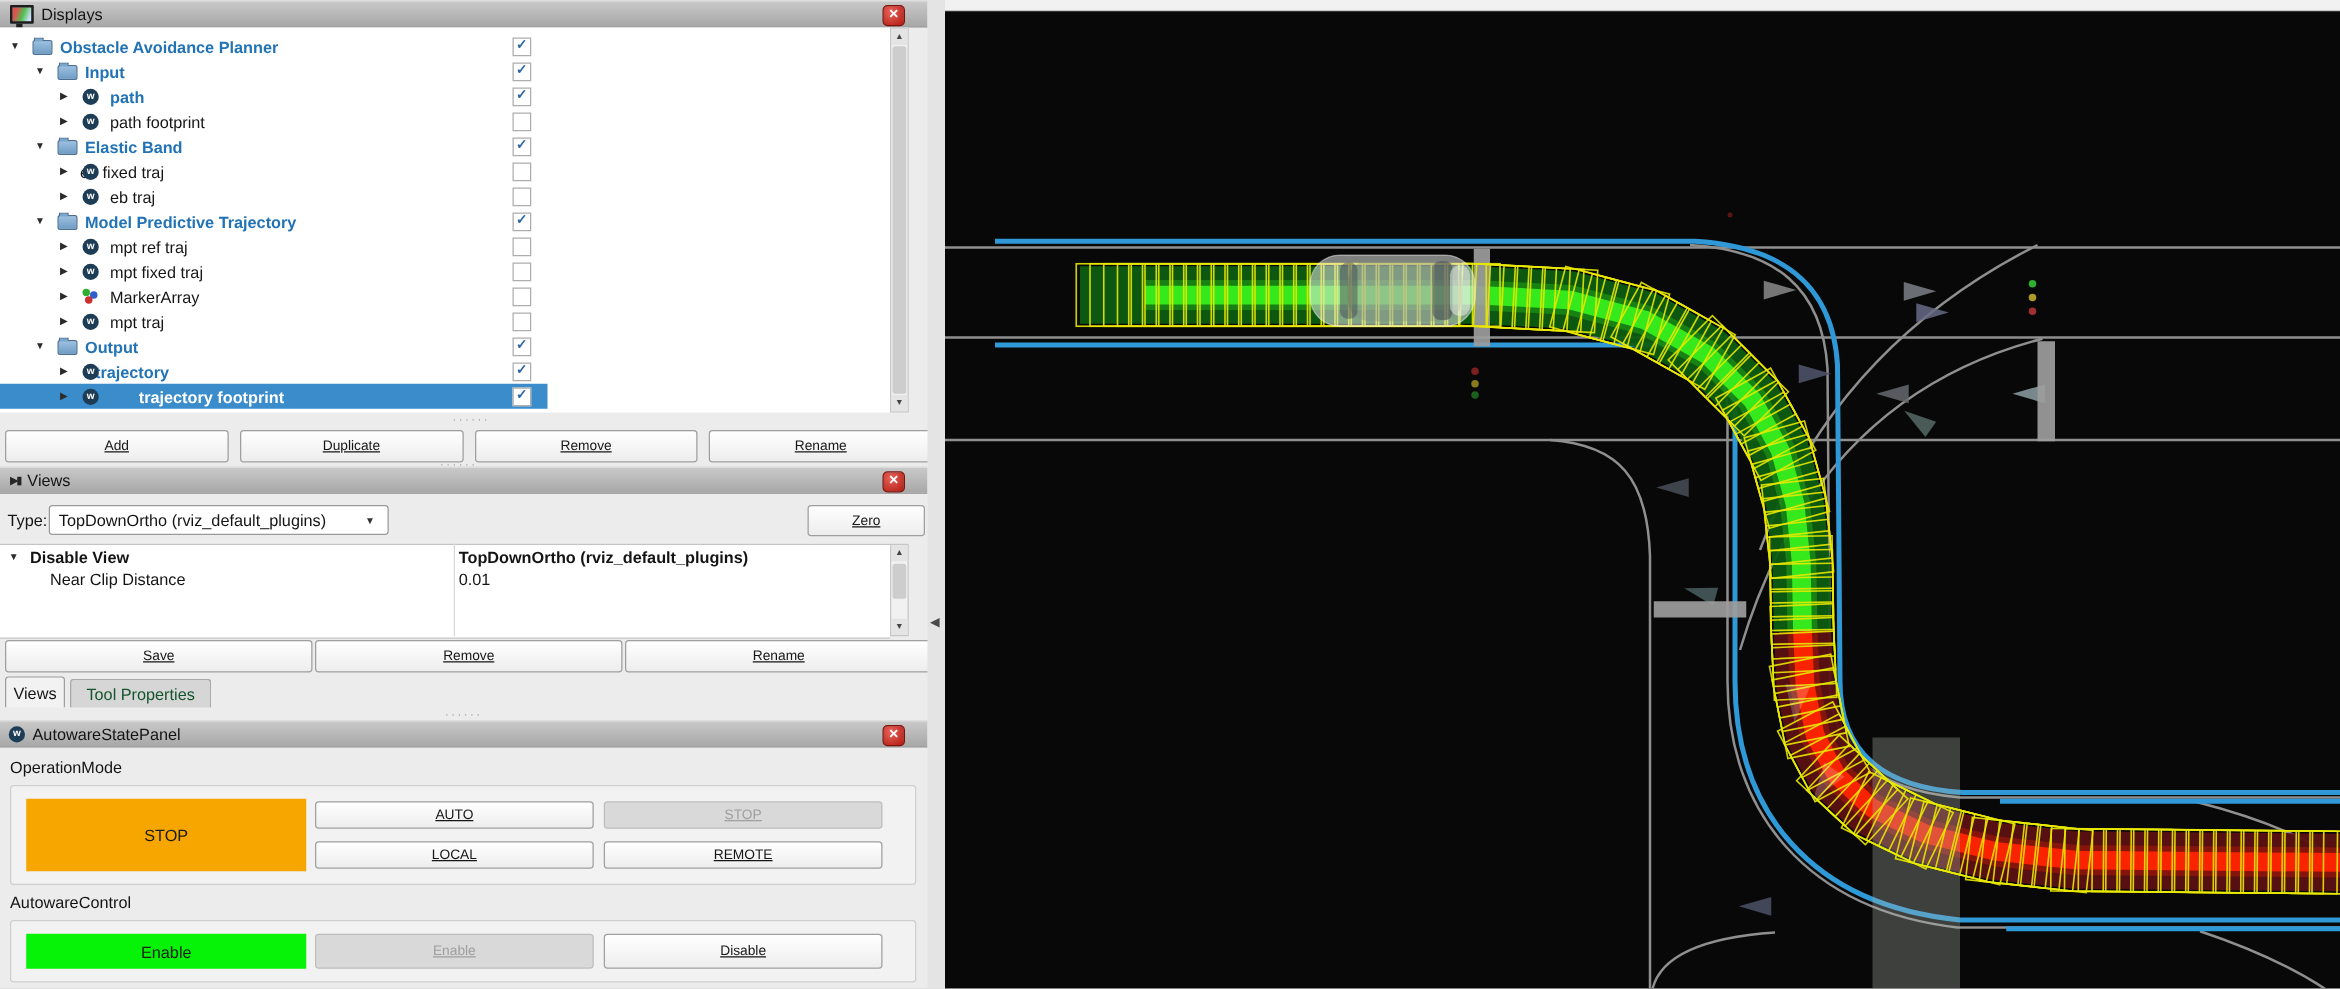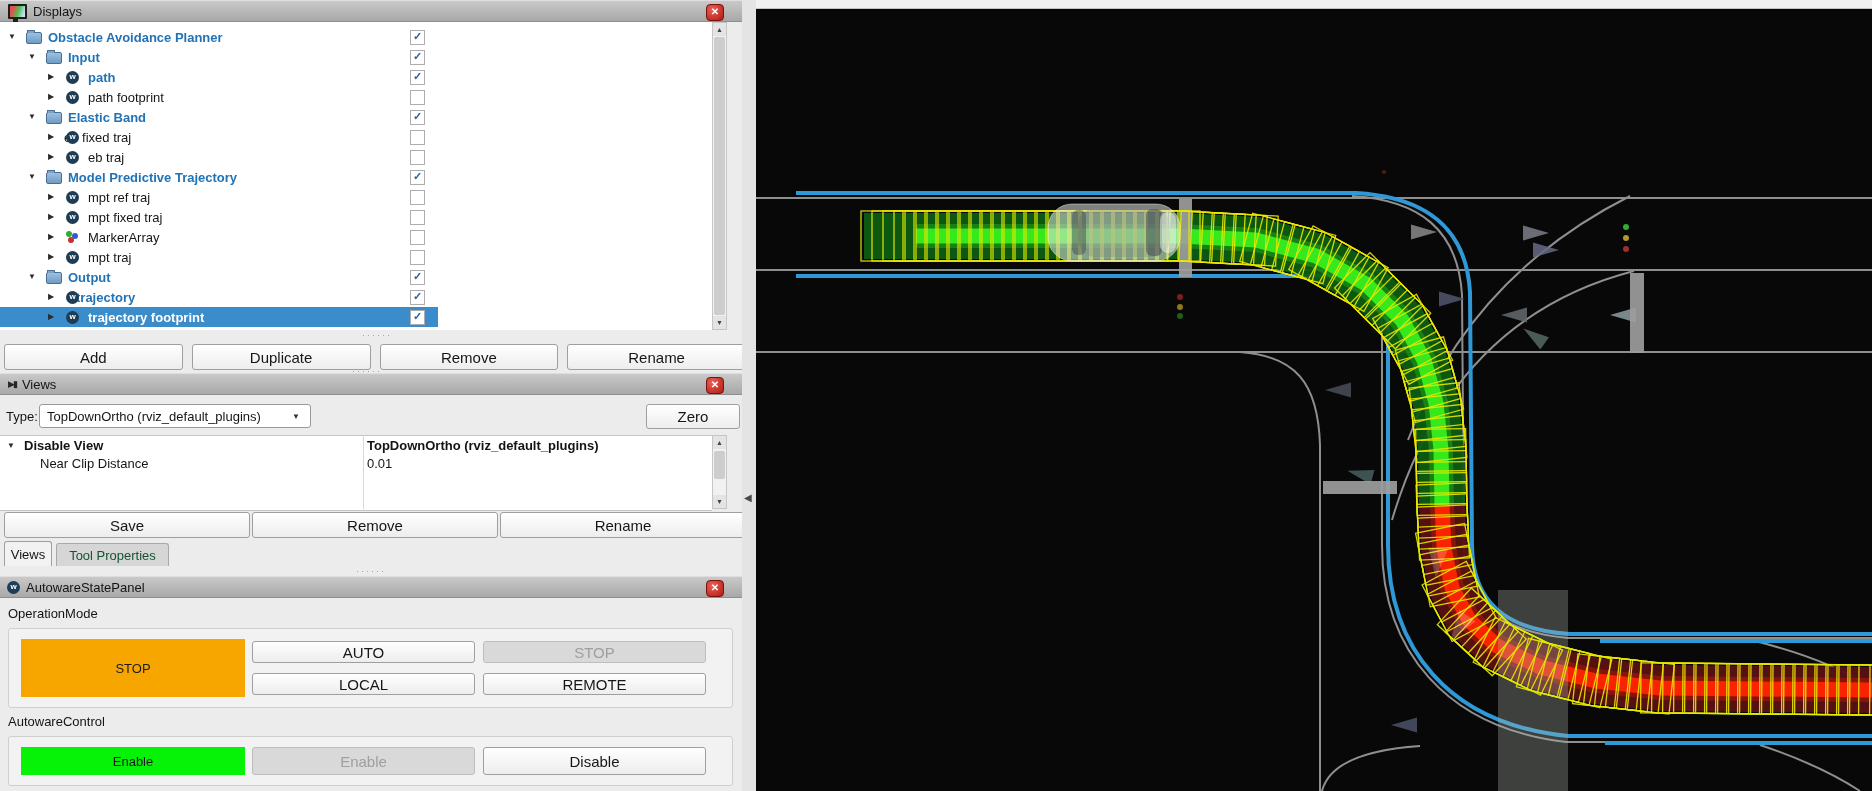--- a/index.html
+++ b/index.html
@@ -11,23 +11,23 @@
     background:linear-gradient(#c9c9c9,#a8a8a8);
     border-top:1px solid #dedede;border-bottom:1px solid #8f8f8f;
     display:flex;align-items:center;box-sizing:border-box;
     font-size:13px;color:#141414;}
   .panel-title{margin-left:6px;}
   .close-btn{position:absolute;right:18px;top:3px;width:16px;height:15px;
     background:radial-gradient(circle at 35% 30%,#e8625a,#b01a10);
     border:1px solid #7d120b;border-radius:4px;color:#fff;
     font-size:10px;line-height:14px;text-align:center;font-weight:bold;cursor:pointer;}
   .btn{background:linear-gradient(#ffffff,#ededed);border:1px solid #9f9f9f;
-    border-radius:3px;font-size:15px;color:#161616;display:flex;
+    border-radius:3px;font-size:11px;color:#161616;display:flex;
     align-items:center;justify-content:center;box-sizing:border-box;
-    font-family:"Liberation Sans",sans-serif;cursor:pointer;}
+    font-family:"Liberation Sans",sans-serif;cursor:pointer;text-decoration:underline;}
   .btn.disabled{background:#d9d9d9;color:#9f9f9f;border-color:#bdbdbd;cursor:default;}
   .vscroll{position:absolute;width:15px;background:#f1f1f1;
     border:1px solid #c6c6c6;box-sizing:border-box;}
   .vscroll .arr{position:absolute;left:0;width:13px;height:13px;font-size:7px;
     color:#444;text-align:center;line-height:13px;background:#e4e4e4;}
   .vscroll .thumb{position:absolute;left:1px;width:11px;background:#cdcdcd;border-radius:2px;}
   .splitdots{position:absolute;color:#9a9a9a;font-size:9px;letter-spacing:2px;line-height:4px;}
   
   #tree{position:absolute;left:0;top:22px;width:712px;height:308px;background:#fff;
     padding-top:5px;box-sizing:border-box;}
@@ -187,21 +187,21 @@
         </div>
         <div class="trow">
           <span class="twig" style="left: 48px;">▶</span>
           <span class="icon-aw" style="left: 66px;">w</span>
           <span class="lbl bold-blue" style="margin-left: 76px;">trajectory</span>
           <span class="cbx">✓</span>
         </div>
         <div class="trow sel-row">
           <span class="twig" style="left: 48px;">▶</span>
           <span class="icon-aw" style="left: 66px;">w</span>
-          <span class="lbl " style="margin-left: 88px;">trajectory footprint</span>
+          <span class="lbl " style="margin-left: 111px;">trajectory footprint</span>
           <span class="cbx">✓</span>
         </div>
       </div>
     <div class="vscroll" style="left:712px;top:22px;height:308px;">
       <div class="arr" style="top:0;">▲</div>
       <div class="thumb" style="top:14px;height:278px;"></div>
       <div class="arr" style="bottom:0;">▼</div>
     </div>
     <div class="splitdots" style="left:362px;top:333px;">······</div>
     <div id="displays-buttons" style="position: absolute; left: 0px; top: 344px; width: 742px; display: flex; gap: 9px; padding: 0px 4px;">

